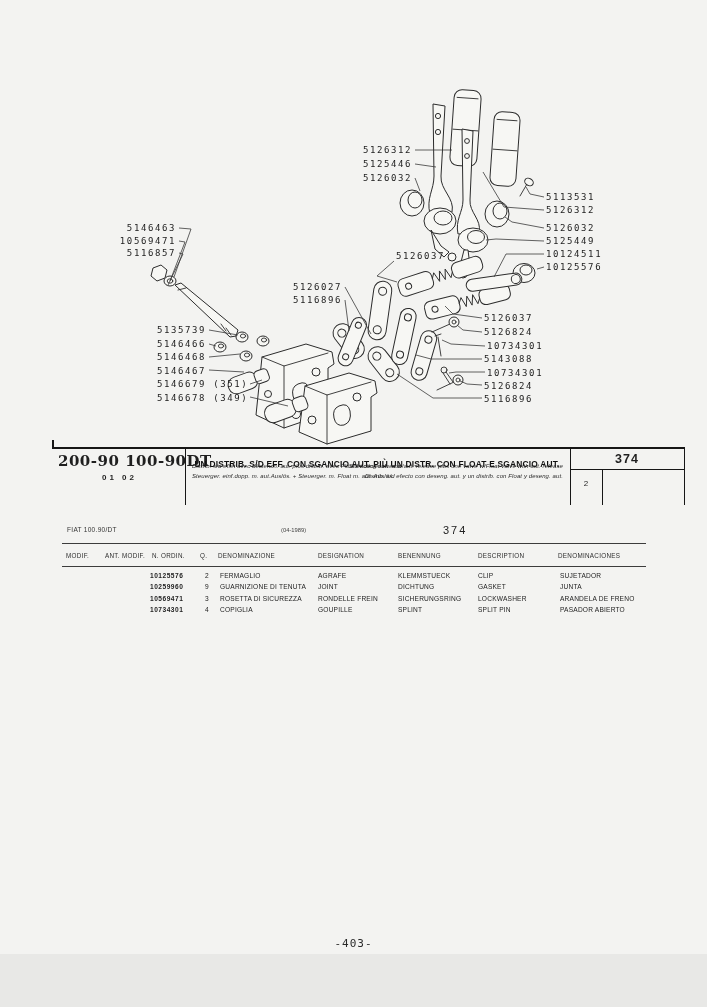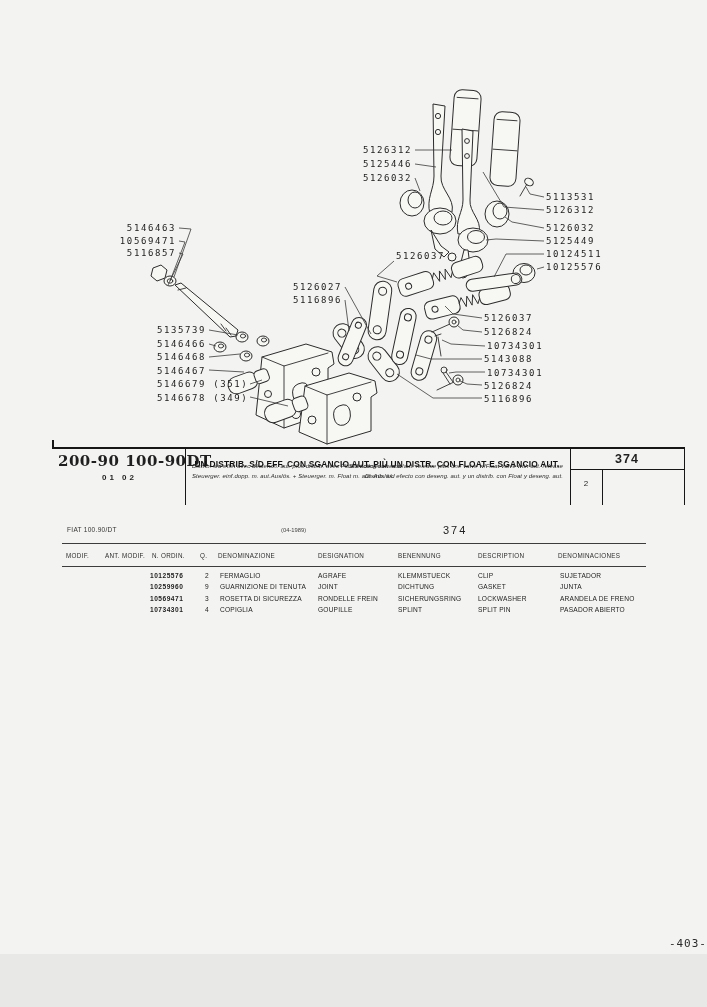--- a/index.html
+++ b/index.html
@@ -331,14 +331,14 @@
         <span class="num" style="left: 88px;">10734301</span>
         <span style="left: 143px;">4</span>
         <span style="left: 158px;">COPIGLIA</span>
         <span style="left: 256px;">GOUPILLE</span>
         <span style="left: 336px;">SPLINT</span>
         <span style="left: 416px;">SPLIT PIN</span>
         <span style="left: 498px;">PASADOR ABIERTO</span>
       </div>
     </div>
 
-  <div class="abs pagenum" style="left:0;top:937px;text-align:right;">-403-</div>
+  <div class="abs pagenum" style="left:0;top:937px;">-403-</div>
 </div>
 
 </body></html>

